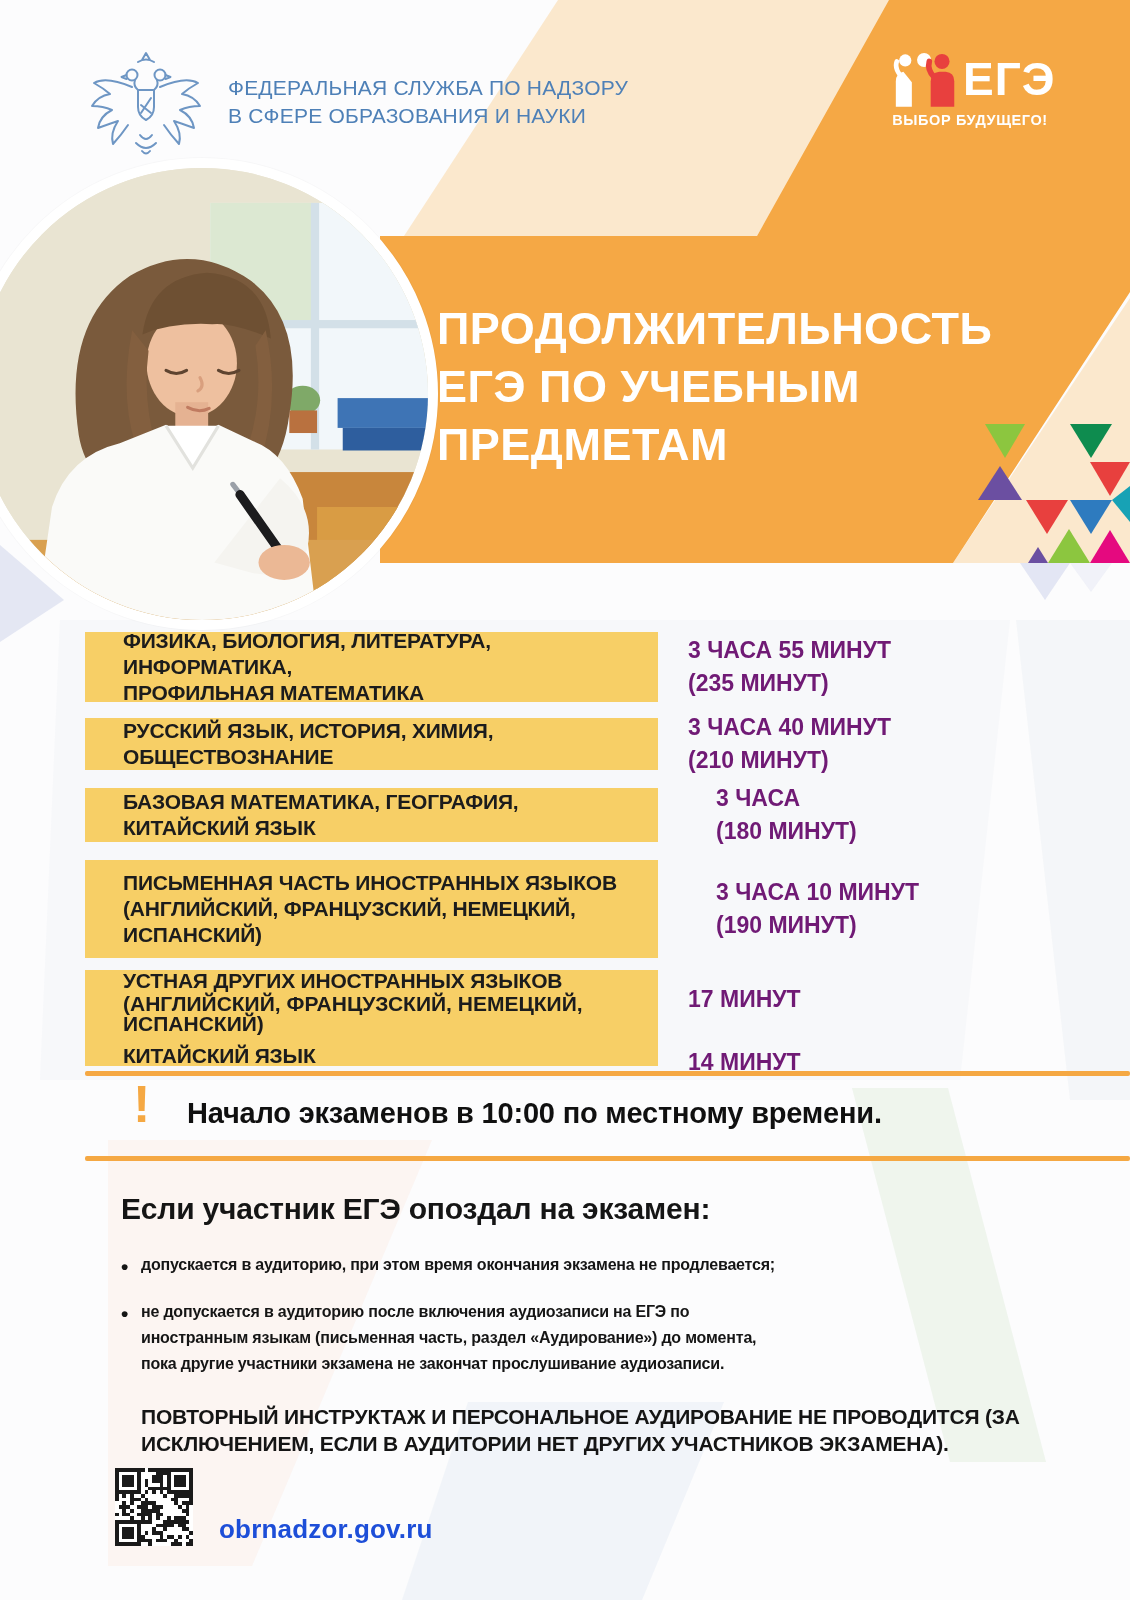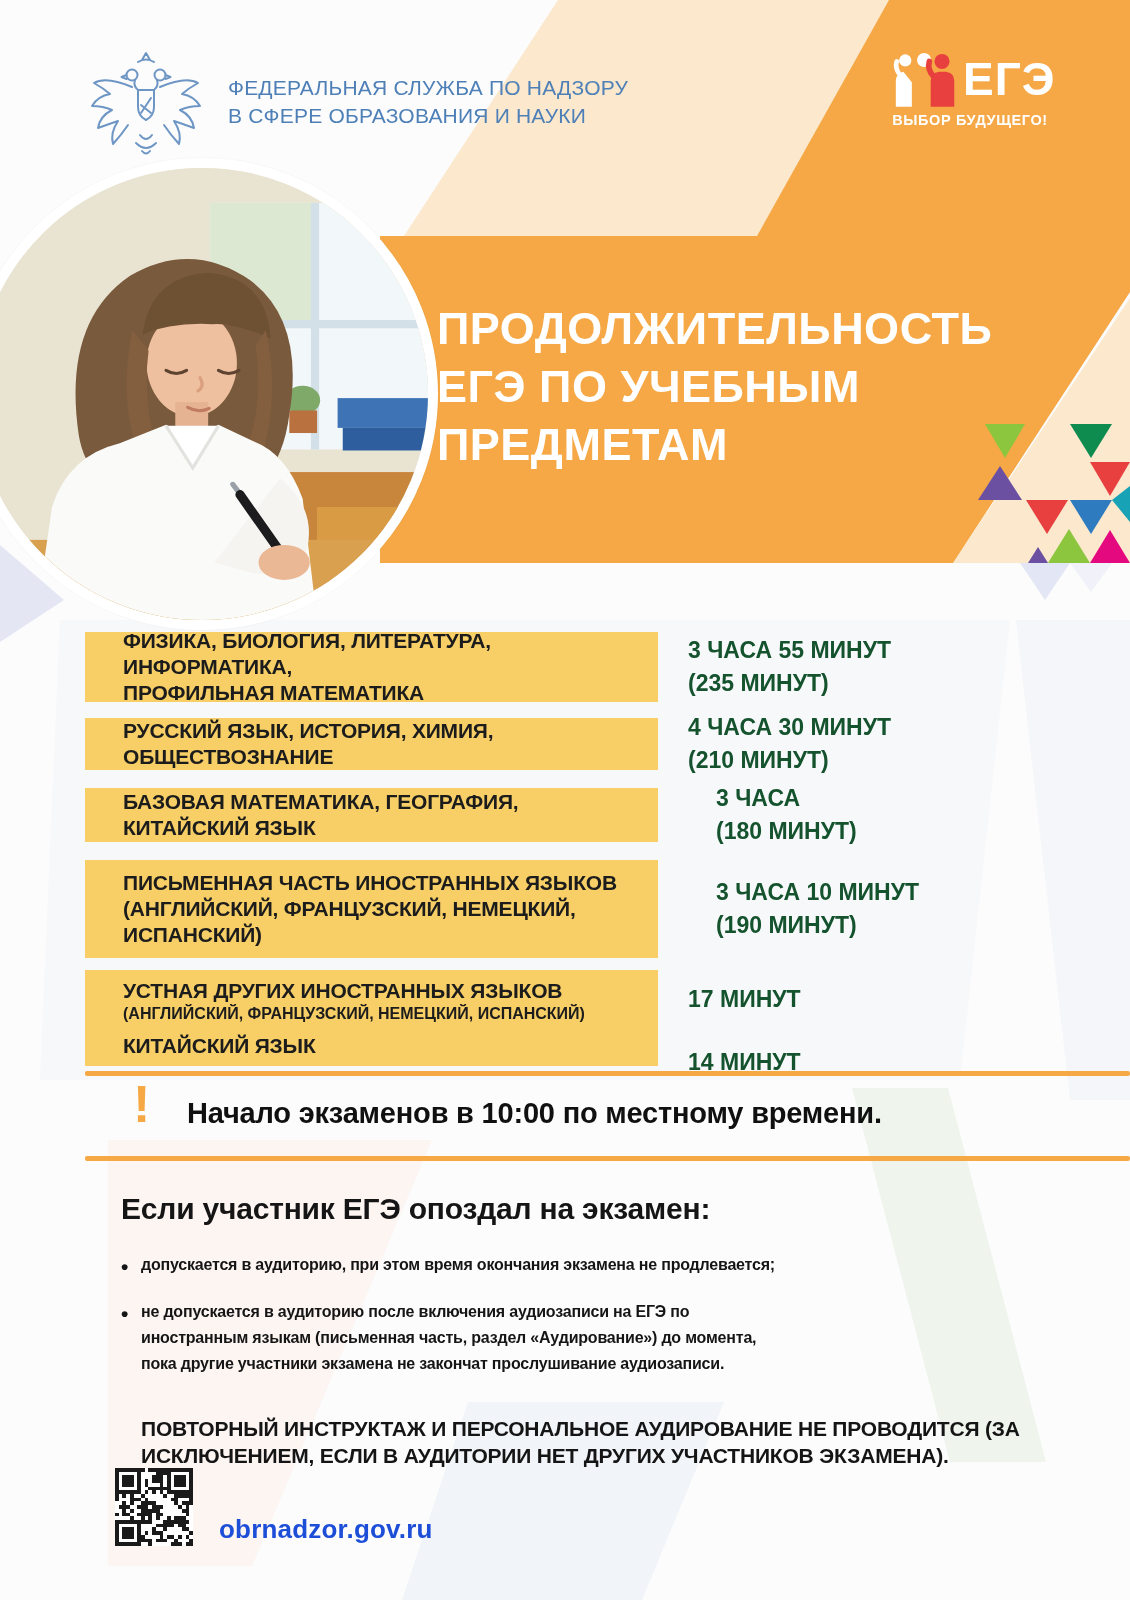--- a/index.html
+++ b/index.html
@@ -38,41 +38,41 @@
   .mosaic{position:absolute;left:950px;top:410px;width:180px;height:200px;}
 
   
   .tbl{position:absolute;left:85px;top:632px;width:1045px;}
   .trow{display:flex;align-items:stretch;}
   .trow + .trow{margin-top:16px;}
   .tlabel{width:573px;box-sizing:border-box;background:#F7CF66;padding:0 22px 0 38px;
     display:flex;flex-direction:column;justify-content:center;
     font-size:21px;line-height:26px;font-weight:700;color:#1C1C1C;letter-spacing:-.2px;white-space:pre-line;}
   .tdur{margin-left:30px;display:flex;flex-direction:column;justify-content:center;
-    font-size:23px;line-height:33px;font-weight:700;color:#14532d;white-space:pre-line;}
+    font-size:23px;line-height:33px;font-weight:700;color:#701a75;white-space:pre-line;}
   .h70{height:70px;} .h52{height:52px;} .h54{height:54px;} .h98{height:98px;} .h96{height:96px;}
   .mt18{margin-top:18px !important;gap:28px;} .mt12{margin-top:12px !important;}
   .r5-label{justify-content:center;}
-  .r5-sub{font-size:16px;line-height:20px;letter-spacing:0;}
+  .r5-sub{font-size:21px;line-height:20px;letter-spacing:0;}
   .r5-line3{margin-top:9px;}
   .r5-dur{justify-content:space-between;padding:13px 0 15px 0;}
 
   
   .rule{position:absolute;left:85px;width:1045px;height:5px;background:#F5A843;border-radius:2px;}
   .rule1{top:1071px;} .rule2{top:1156px;}
   .notice-mark{position:absolute;left:133px;top:1078px;font-size:52px;font-weight:800;color:#F5A843;line-height:1;}
   .notice-text{position:absolute;left:187px;top:1097px;font-size:29px;font-weight:700;color:#101010;letter-spacing:-.2px;}
 
   
   .late{position:absolute;left:121px;top:1192px;width:900px;color:#151515;}
   .late-heading{font-size:30px;font-weight:700;letter-spacing:-.2px;margin-bottom:26px;}
   .bullet{display:flex;margin-bottom:17px;}
   .bullet .dot{width:8px;font-size:21px;font-weight:700;line-height:30px;}
   .bullet .btxt{margin-left:12px;font-size:16px;font-weight:600;line-height:26px;letter-spacing:-.2px;white-space:pre-line;}
-  .late-note{margin-left:20px;margin-top:38px;font-size:21px;font-weight:600;line-height:27px;letter-spacing:-.2px;white-space:pre-line;}
+  .late-note{margin-left:20px;margin-top:26px;font-size:21px;font-weight:600;line-height:27px;letter-spacing:-.2px;white-space:pre-line;}
 
   
   .qr{position:absolute;left:115px;top:1468px;width:78px;height:78px;background:#fff;}
   .qr svg{display:block;width:100%;height:100%;shape-rendering:crispEdges;}
   .site-link{position:absolute;left:219px;top:1514px;font-size:26px;font-weight:700;color:#1d4ed8;letter-spacing:.2px;text-decoration:none;}
 </style>
 </head>
 <body>
 
 <div class="page">
@@ -177,21 +177,21 @@
 
   <div class="tbl">
     <div class="trow">
       <div class="tlabel h70">ФИЗИКА, БИОЛОГИЯ, ЛИТЕРАТУРА, ИНФОРМАТИКА,
 ПРОФИЛЬНАЯ МАТЕМАТИКА</div>
       <div class="tdur h70">3 ЧАСА 55 МИНУТ
 (235 МИНУТ)</div>
     </div>
     <div class="trow">
       <div class="tlabel h52">РУССКИЙ ЯЗЫК, ИСТОРИЯ, ХИМИЯ, ОБЩЕСТВОЗНАНИЕ</div>
-      <div class="tdur h52">4 ЧАСА 30 МИНУТ
+      <div class="tdur h52">3 ЧАСА 40 МИНУТ
 (210 МИНУТ)</div>
     </div>
     <div class="trow mt18">
       <div class="tlabel h54">БАЗОВАЯ МАТЕМАТИКА, ГЕОГРАФИЯ, КИТАЙСКИЙ ЯЗЫК</div>
       <div class="tdur h54">3 ЧАСА
 (180 МИНУТ)</div>
     </div>
     <div class="trow mt18">
       <div class="tlabel h98">ПИСЬМЕННАЯ ЧАСТЬ ИНОСТРАННЫХ ЯЗЫКОВ
 (АНГЛИЙСКИЙ, ФРАНЦУЗСКИЙ, НЕМЕЦКИЙ,

